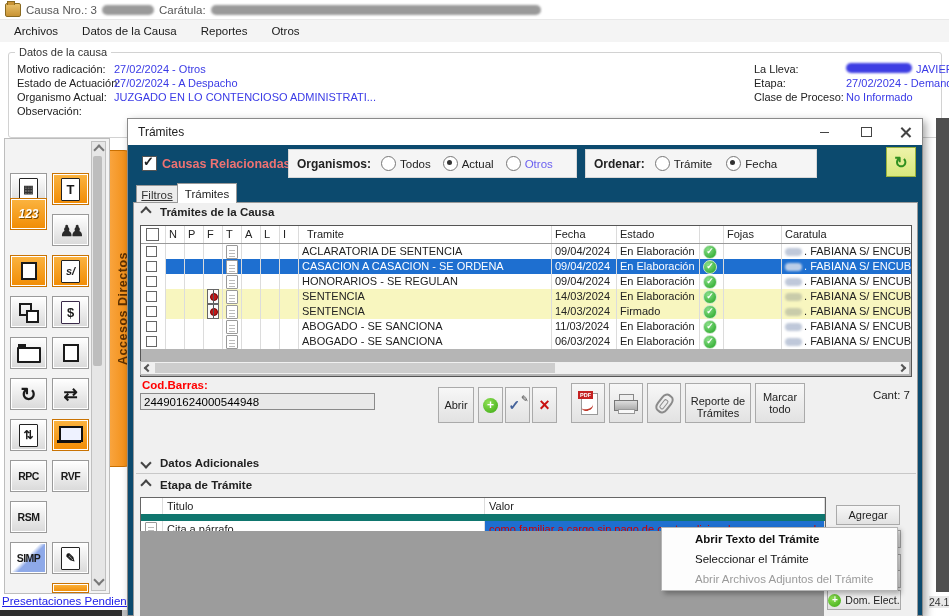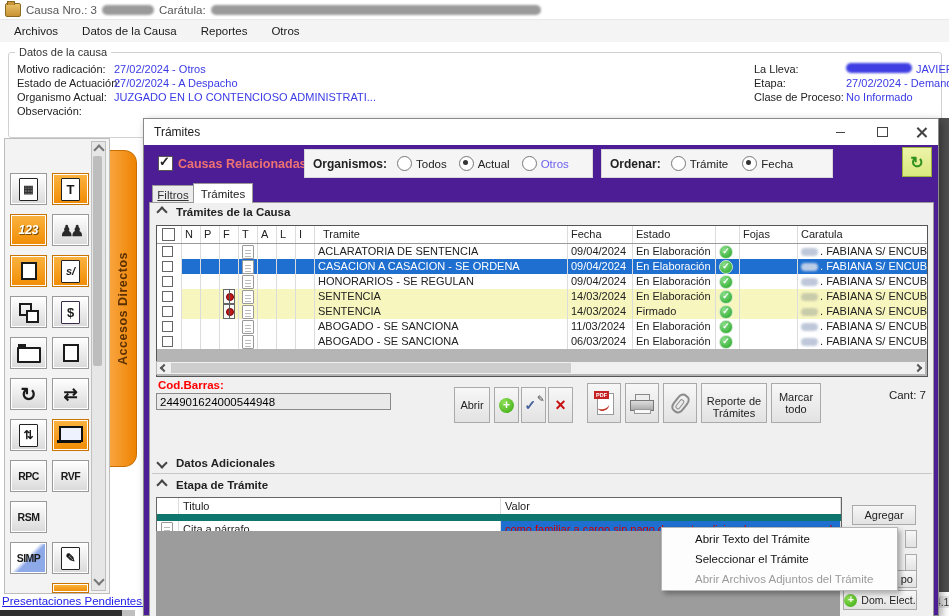--- a/index.html
+++ b/index.html
@@ -48,21 +48,21 @@
   .chev.right{transform:rotate(135deg);}
   .accesos-tab{position:absolute;left:110px;top:150px;width:26px;height:315px;
                background:linear-gradient(90deg,#f9a43e,#ee8402);border:1px solid #c96f00;border-left:none;
                border-radius:0 13px 13px 0;display:flex;align-items:center;justify-content:center;}
   .vtext{writing-mode:vertical-rl;transform:rotate(180deg);font-weight:bold;color:#5c3000;font-size:12.5px;letter-spacing:.5px;}
   .bottom-link{position:absolute;left:2px;top:595px;color:#2222e8;text-decoration:underline;font-size:11.5px;white-space:nowrap;}
   .dark-strip{position:absolute;background:#2e2e2e;}
   .right-strip{position:absolute;left:936px;top:118px;width:13px;height:474px;background:#4f4f4f;}
   .version{position:absolute;left:929px;top:596px;width:20px;font-size:10.5px;color:#333;background:#e8e8e8;}
   
-  .dialog{position:absolute;left:143px;top:118px;width:796px;height:498px;background:#4c1d95;
+  .dialog{position:absolute;left:127px;top:118px;width:796px;height:498px;background:#0c4a6e;
           border:1px solid #8a8a8a;box-shadow:3px 3px 8px rgba(0,0,0,.35);box-sizing:border-box;}
   .dlg-titlebar{position:absolute;left:0;top:0;width:100%;height:26px;background:#fff;display:flex;align-items:center;}
   .dlg-title{margin-left:10px;font-size:12px;color:#222;}
   .winbtn{position:absolute;top:5px;width:16px;height:16px;display:flex;align-items:center;justify-content:center;}
   .min-g{width:9px;height:1px;background:#444;}
   .max-g{width:9px;height:8px;border:1px solid #444;}
   .close-g{position:relative;width:10px;height:10px;}
   .close-g::before,.close-g::after{content:"";position:absolute;left:4px;top:-1px;width:1.5px;height:13px;background:#444;}
   .close-g::before{transform:rotate(45deg);} .close-g::after{transform:rotate(-45deg);}
   .cbx{width:13px;height:13px;background:#fff;border:1px solid #555;position:relative;display:inline-block;}
@@ -127,21 +127,21 @@
   .dhead,.drow{display:grid;grid-template-columns:22px 322px 1fr;}
   .dhead{height:16px;line-height:16px;border-bottom:7px solid #0f766e;}
   .drow{height:16px;line-height:16px;}
   .dc{border-right:1px solid #dcdcdc;padding-left:4px;overflow:hidden;white-space:nowrap;font-size:11px;display:flex;align-items:center;box-sizing:border-box;}
   .valor-sel{background:#1e6fd0;color:#d00000;text-decoration:underline;}
   .gray-fill{position:absolute;left:6px;top:328px;width:684px;height:86px;background:#9c9c9c;}
   
   .ctx{position:absolute;left:661px;top:527px;width:235px;background:#fdfdfd;border:1px solid #b5b5b5;
        box-shadow:3px 3px 5px rgba(0,0,0,.3);z-index:50;padding:1px 0;}
   .ctx-item{height:20px;line-height:20px;padding-left:33px;font-size:11.5px;color:#111;}
-  .ctx-item.bold{font-weight:normal;}
+  .ctx-item.bold{font-weight:bold;}
   .ctx-item.disabled{color:#9a9a9a;}
 </style>
 </head>
 <body>
 
 <div class="screen">
 
   <div class="titlebar">
     <span class="app-icon"></span>
     <span>Causa Nro.: 3</span>
@@ -191,21 +191,21 @@
 
   <div class="side-panel">
     <div class="sbtn" style="left:5px;top:34px;">
         <span class="page-ico">
           <span class="glyph" style="font-size:11px;color:#333;">▦</span>
         </span>
       </div>
     <div class="sbtn orange" style="left:47px;top:34px;">
         <span class="page-ico" style="font-size:13px;">T</span>
       </div>
-    <div class="sbtn orange" style="left:5px;top:75px;">
+    <div class="sbtn orange" style="left:5px;top:59px;">
         <span style="color:#fff;font-size:12px;font-style:italic;font-weight:bold;text-shadow:1px 1px 0 #7a4a00;">123</span>
       </div>
     <div class="sbtn" style="left:47px;top:75px;">
         <span class="glyph" style="font-size:15px;color:#2a2a2a;letter-spacing:-3px;">♟♟</span>
       </div>
     <div class="sbtn orange" style="left:5px;top:116px;">
         <span class="stack-ico"></span>
       </div>
     <div class="sbtn orange" style="left:47px;top:116px;">
         <span class="page-ico" style="font-size:11px;font-style:italic;">s/</span>

